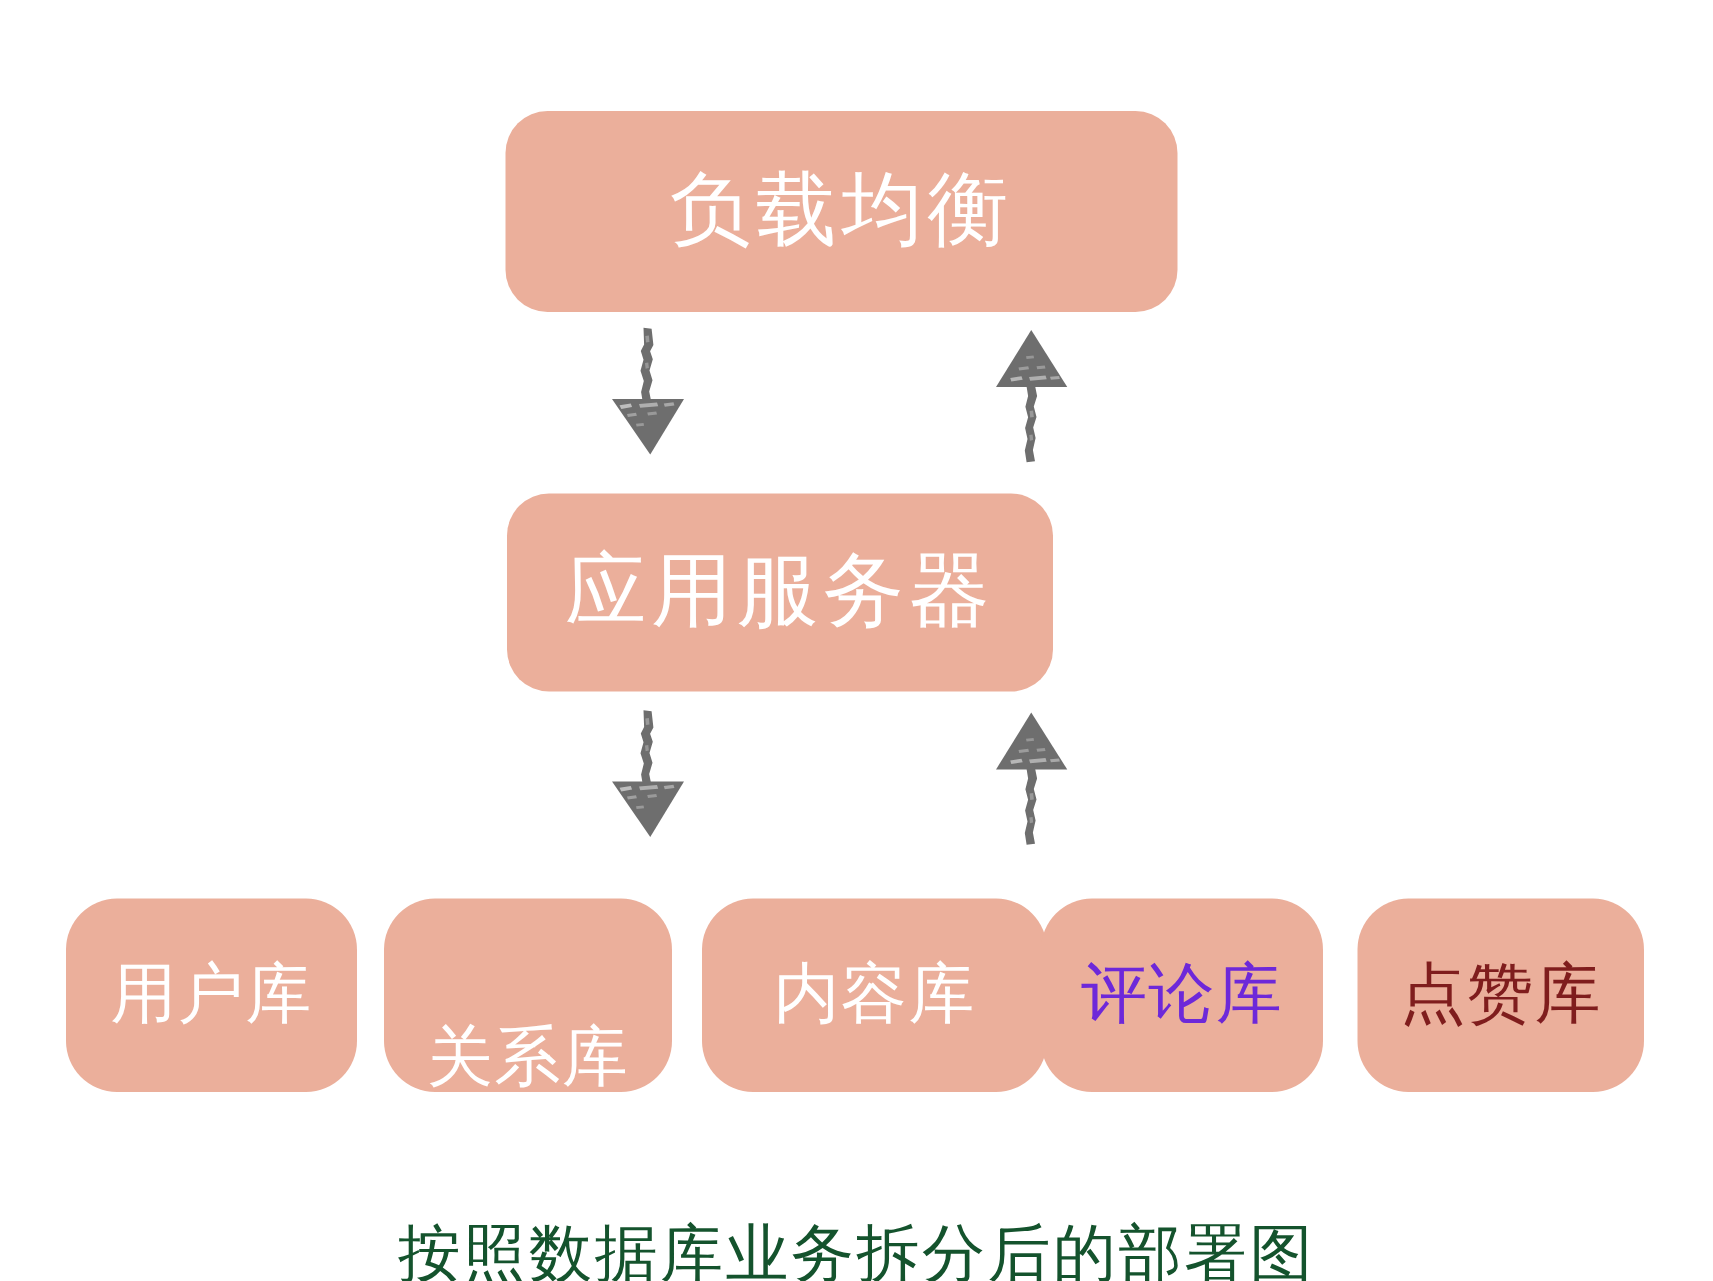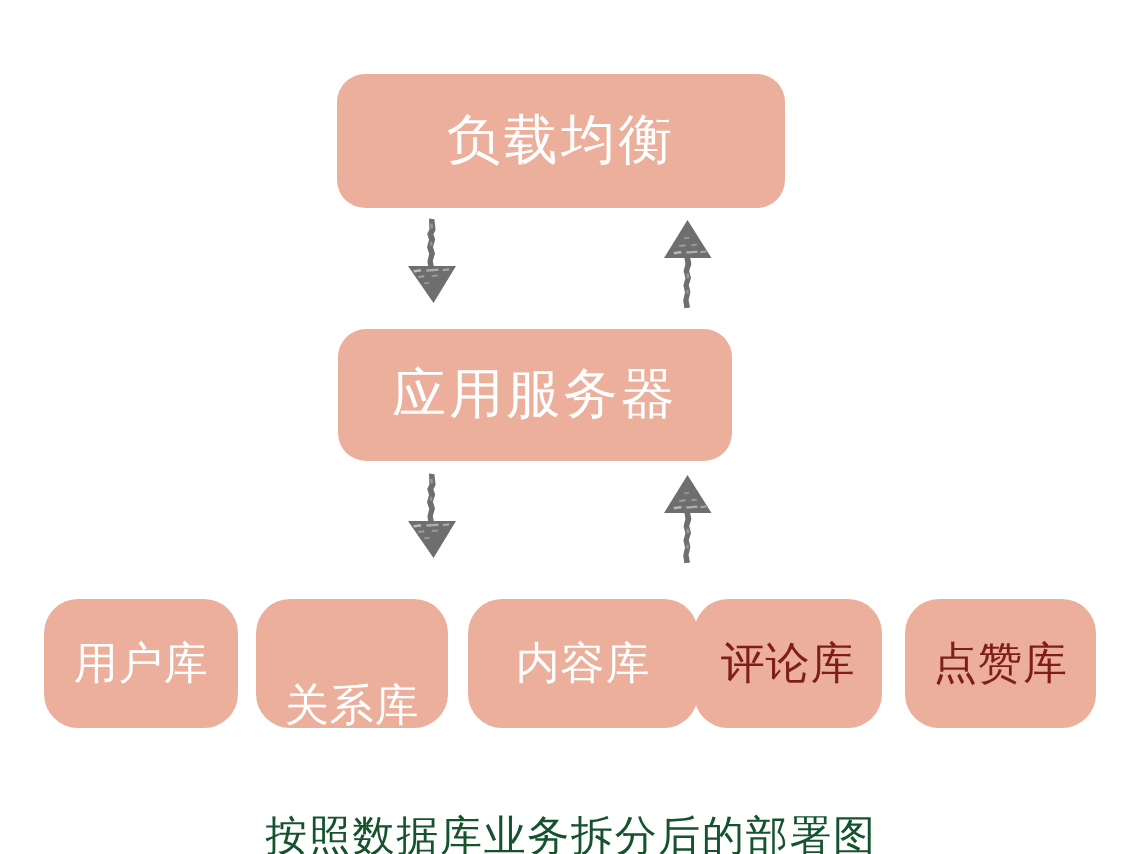--- a/index.html
+++ b/index.html
@@ -56,21 +56,21 @@
   #node-load-balancer {
     left: 337px;
     top: 38px;
     width: 448px;
     height: 134px;
   }
 
   #node-app-server {
     left: 338px;
     top: 293px;
-    width: 394px;
+    width: 364px;
     height: 132px;
   }
 
   
   #db-row {
     position: absolute;
     left: 44px;
     top: 563px;
     width: 1052px;
     height: 129px;
@@ -201,21 +201,21 @@
     </div>
 
     <div class="node node-db" id="node-relation-db" style="left: 212px; width: 192px; background-color: rgb(235, 175, 155); color: rgb(255, 255, 255); align-items: flex-end;">
       <span class="node-label">关系库</span>
     </div>
 
     <div class="node node-db" id="node-content-db" style="left: 424px; width: 230px; background-color: rgb(235, 175, 155); color: rgb(255, 255, 255);">
       <span class="node-label">内容库</span>
     </div>
 
-    <div class="node node-db" id="node-comment-db" style="left: 650px; width: 188px; background-color: rgb(235, 175, 155); color: #7f1d1d;">
+    <div class="node node-db" id="node-comment-db" style="left: 650px; width: 188px; background-color: rgb(235, 175, 155); color: #6d28d9;">
       <span class="node-label">评论库</span>
     </div>
 
     <div class="node node-db" id="node-like-db" style="left: 861px; width: 191px; background-color: rgb(235, 175, 155); color: #7f1d1d;">
       <span class="node-label">点赞库</span>
     </div>
   </div>
 
   <div id="caption" style="color: #14532d;">按照数据库业务拆分后的部署图</div>
 

